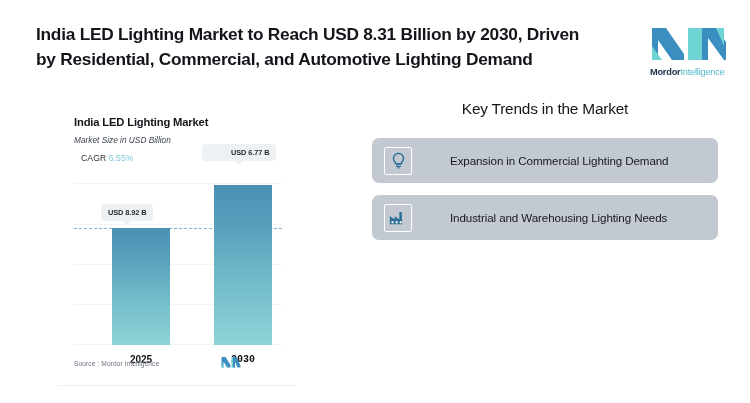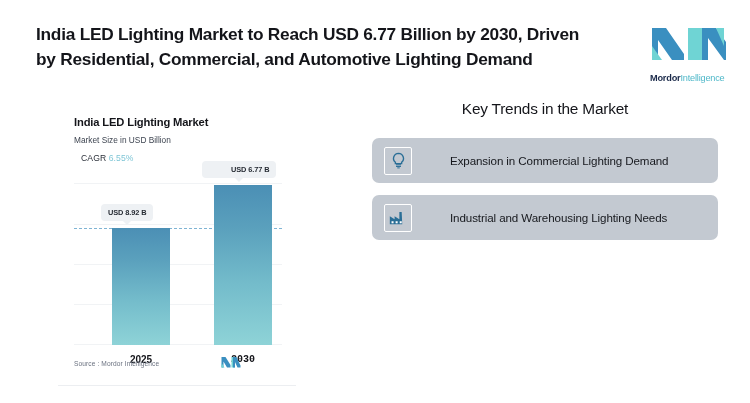--- a/index.html
+++ b/index.html
@@ -38,21 +38,21 @@
     margin: 0;
   }
   .brand-logo {
     width: 76px;
     flex: 0 0 auto;
     margin-top: 2px;
   }
   .brand-wordmark {
     font-size: 9.2px;
     letter-spacing: -0.2px;
-    margin-top: 7px;
+    margin-top: 1px;
     white-space: nowrap;
   }
   .brand-wordmark .w1 { color: #1b2a4a; font-weight: bold; }
   .brand-wordmark .w2 { color: #4fb8c9; font-weight: normal; }
 
   
   .chart-card {
     position: absolute;
     left: 58px;
     top: 98px;
@@ -73,20 +73,21 @@
     font-size: 11.2px;
     font-weight: bold;
     color: #14151a;
     letter-spacing: -0.15px;
     margin: 4px 0 7px 0;
   }
   .chart-subtitle {
     font-size: 8.3px;
     color: #3d4450;
     margin: 0 0 8px 0;
+    font-style: italic;
   }
   .cagr-row {
     font-size: 8.6px;
     color: #2c313a;
     margin: 0 0 4px 7px;
     letter-spacing: 0.1px;
   }
   .cagr-value { color: #7fc6d6; }
 
   .plot {
@@ -129,21 +130,21 @@
     content: "";
     position: absolute;
     left: 50%;
     bottom: -4px;
     margin-left: -4px;
     border-left: 4px solid transparent;
     border-right: 4px solid transparent;
     border-top: 4px solid #eef1f4;
   }
   .tag-2025 { left: 27px; bottom: 124px; }
-  .tag-2030 { left: 128px; bottom: 167px; padding-left: 29px; }
+  .tag-2030 { left: 128px; bottom: 184px; padding-left: 29px; }
 
   .x-axis {
     position: relative;
     height: 22px;
     margin-top: 6px;
   }
   .x-label {
     position: absolute;
     top: 3px;
     font-size: 10px;
@@ -211,21 +212,21 @@
     font-size: 11.6px;
     color: #16181d;
     line-height: 1.38;
     letter-spacing: -0.1px;
   }
 </style>
 </head>
 <body>
 
 <div class="header">
-  <h1 class="headline">India LED Lighting Market to Reach USD 6.77 Billion by 2030, Driven by Residential, Commercial, and Automotive Lighting Demand</h1>
+  <h1 class="headline">India LED Lighting Market to Reach USD 8.31 Billion by 2030, Driven by Residential, Commercial, and Automotive Lighting Demand</h1>
 
   <div class="brand-logo">
     <svg width="76" height="38" viewBox="0 0 76 38">
       <polygon points="2,36 2,4 16,4 34,30 34,36 22,36 8,16 8,36" fill="#3a8fc0"></polygon>
       <polygon points="2,36 2,22 12,36" fill="#6fd4d4"></polygon>
       <polygon points="38,4 38,36 52,36 52,4" fill="#6fd4d4"></polygon>
       <polygon points="38,4 52,4 72,32 72,36 60,36 44,14 44,36 38,36" fill="#3a8fc0" transform="translate(14,0)"></polygon>
       <polygon points="66,4 74,4 74,22" fill="#6fd4d4"></polygon>
     </svg>
     <div class="brand-wordmark">

